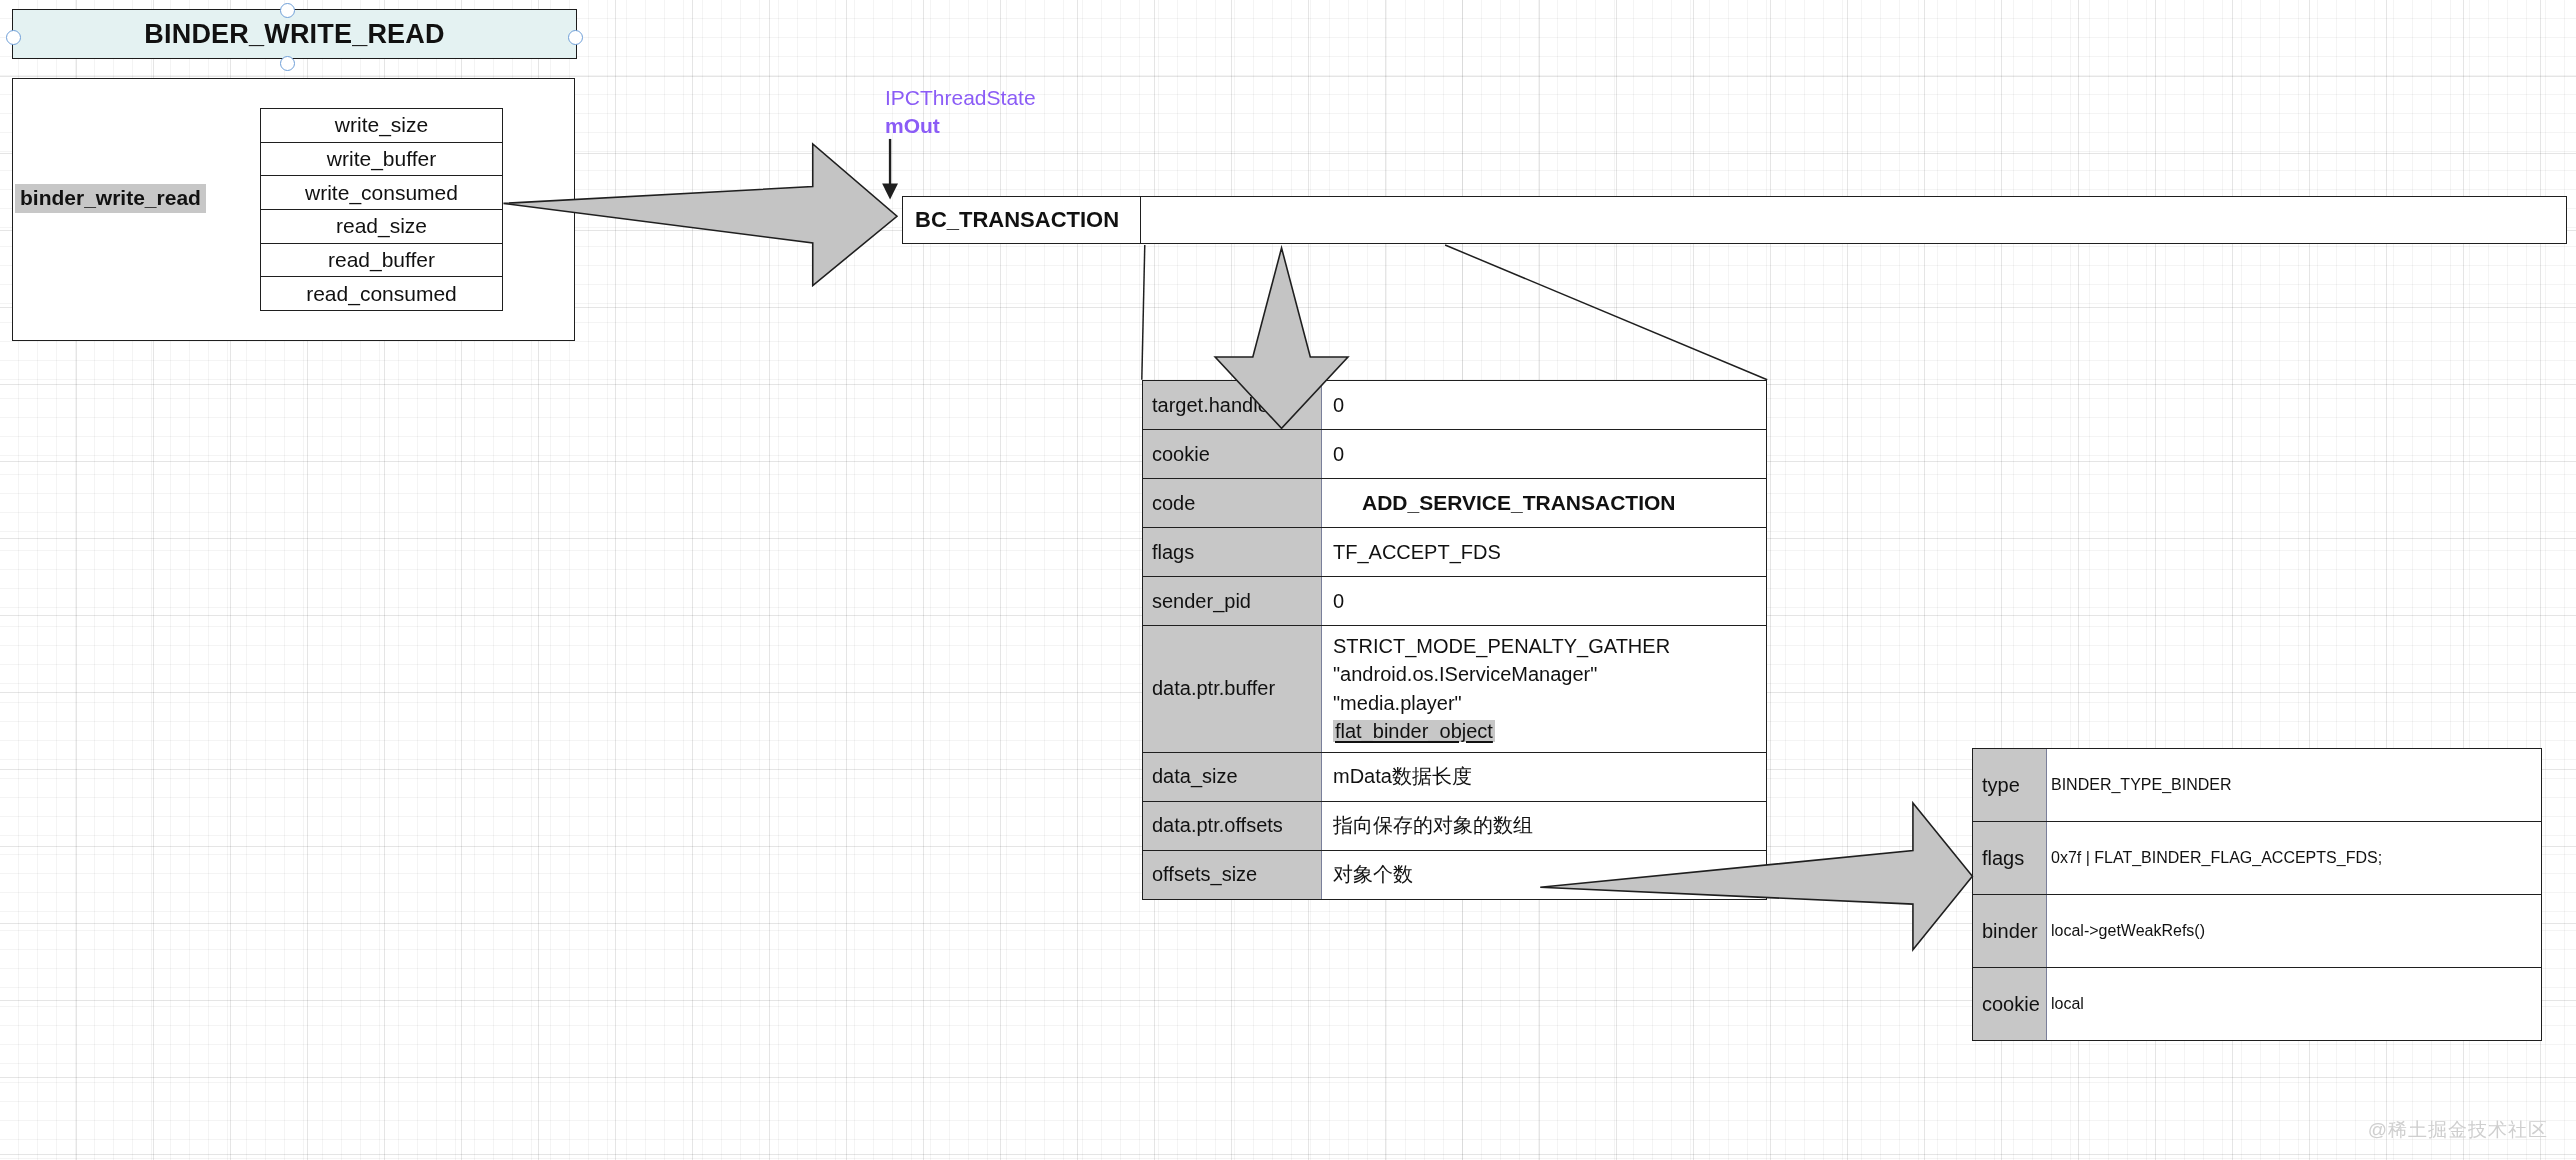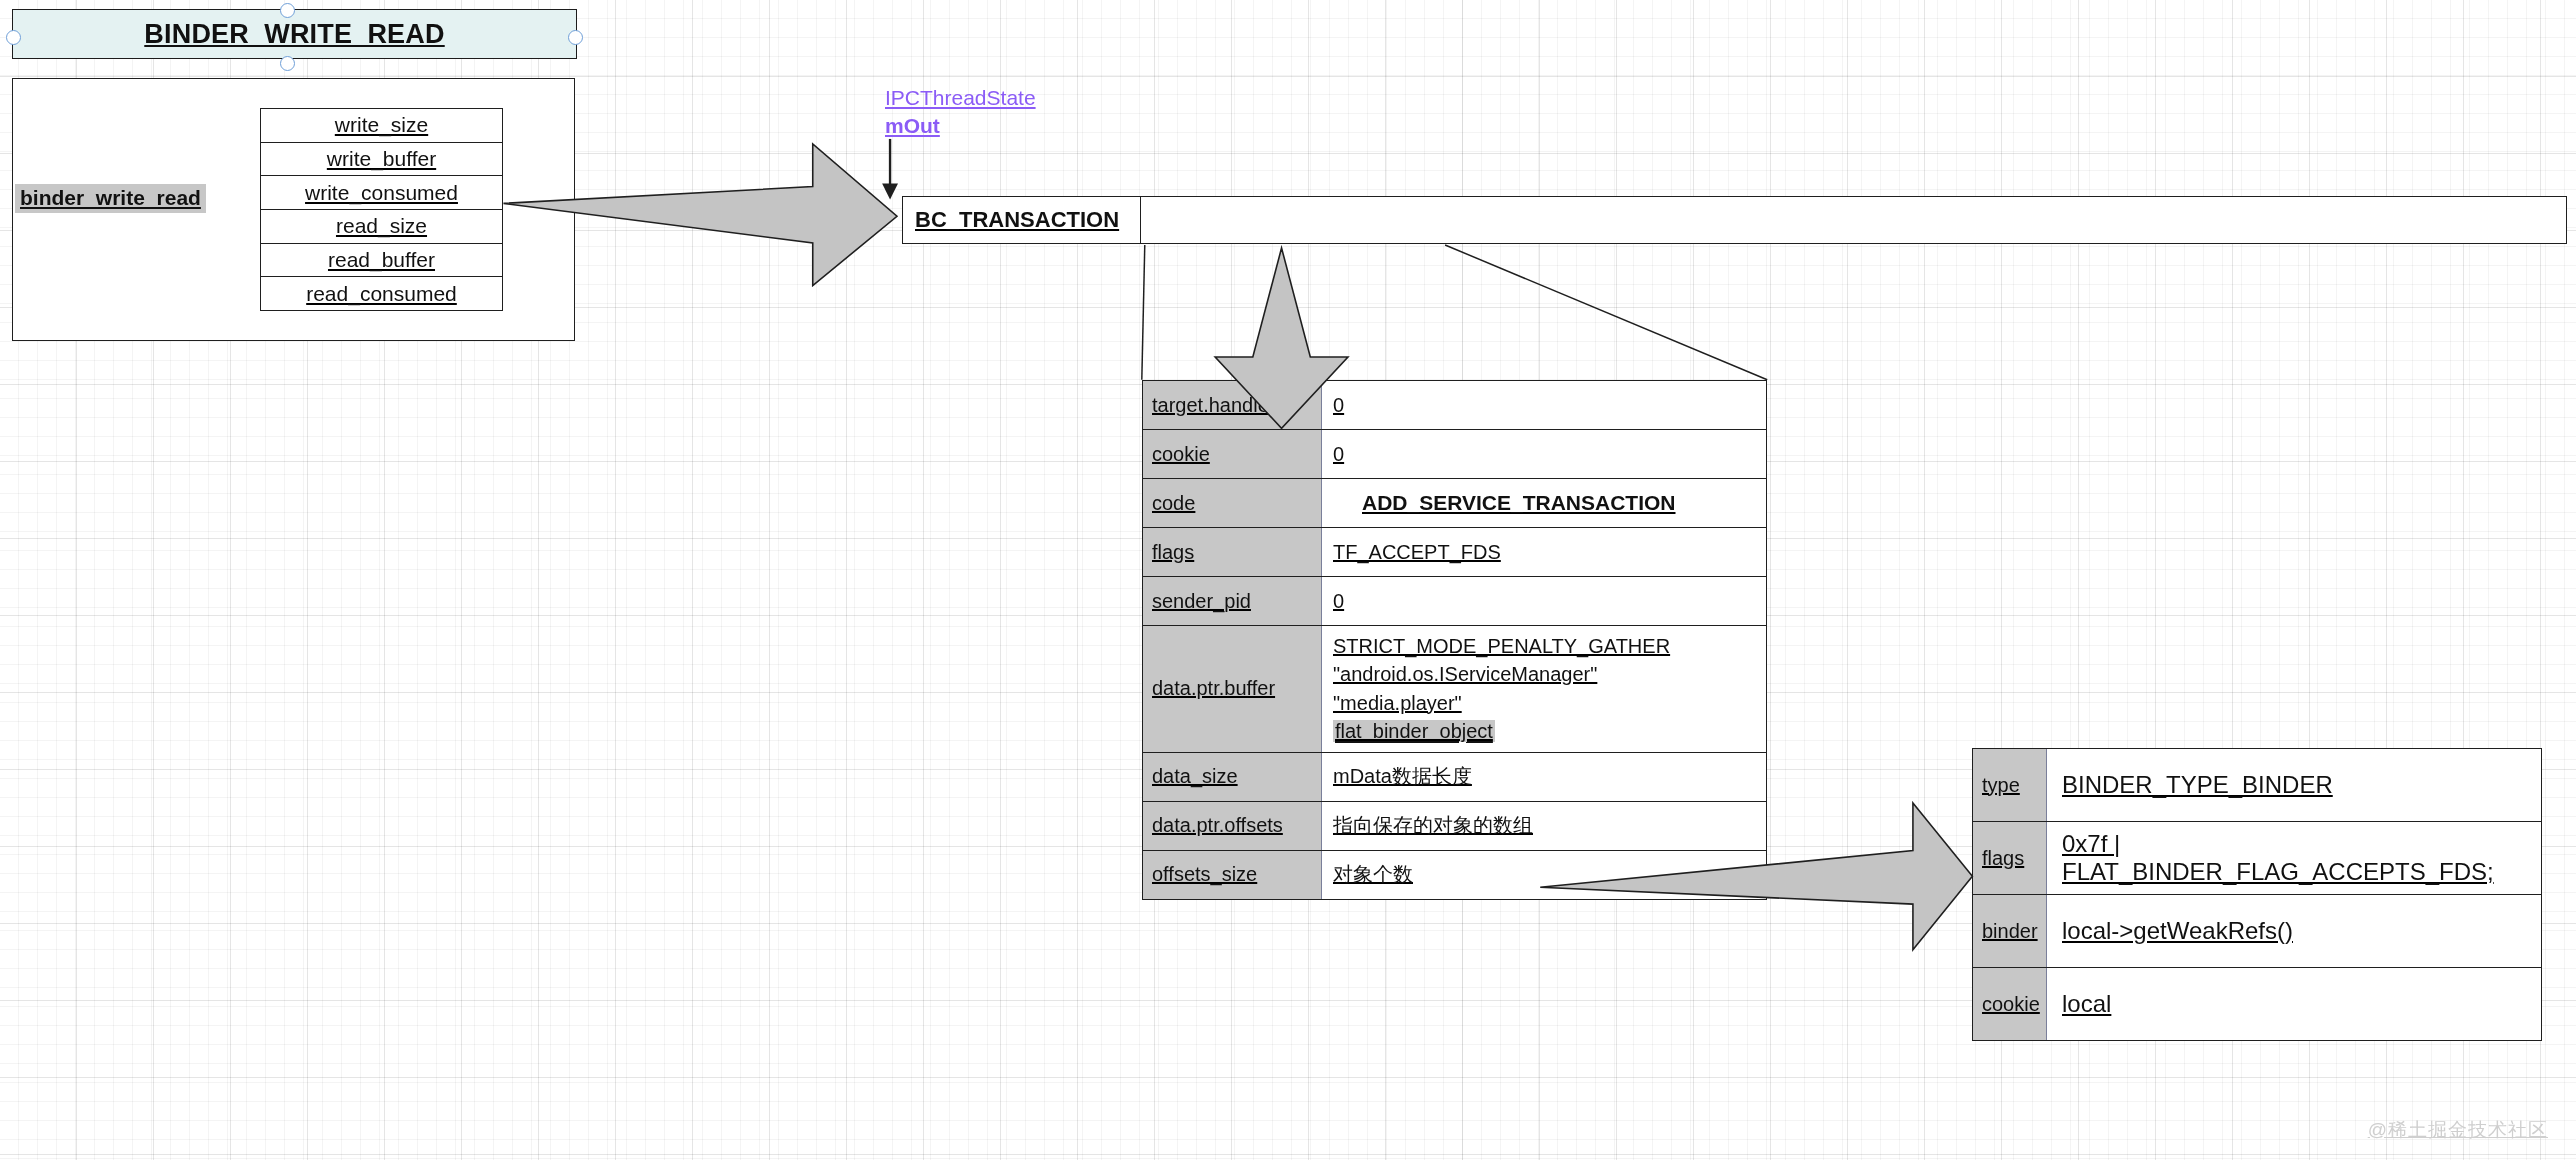--- a/index.html
+++ b/index.html
@@ -21,21 +21,21 @@
       linear-gradient(to bottom, rgba(0,0,0,0.10) 1px, transparent 1px);
     background-size:
       19px 19px,
       19px 19px,
       77px 77px,
       77px 77px;
     background-position:-1px -1px,-1px -1px,-1px -1px,-1px -1px;
   }
   #stage{position:absolute;inset:0;}
 
-  .abs{position:absolute;box-sizing:border-box;text-decoration:underline;}
+  .abs{position:absolute;box-sizing:border-box;}
 
   
   #title-box{
     left:12px;top:9px;width:565px;height:50px;
     background:#e4f2f2;
     border:1.5px solid #1c1c1c;
     display:flex;align-items:center;justify-content:center;
     font-weight:bold;font-size:27px;color:#111;
     letter-spacing:0.2px;
   }
@@ -134,22 +134,22 @@
     border:1.4px solid #1f1f1f;background:#fff;
   }
   #fbo-table .trow{display:flex;align-items:stretch;border-bottom:1.3px solid #1f1f1f;}
   #fbo-table .trow:last-child{border-bottom:none;}
   #fbo-table .k{
     width:74px;min-width:74px;background:#c7c7c7;color:#111;font-size:20px;
     display:flex;align-items:center;padding-left:9px;
     border-right:1.3px solid #7a7f9a;box-sizing:border-box;
   }
   #fbo-table .v{
-    flex:1 1 auto;font-size:24px;color:#111;display:flex;align-items:center;
-    padding-left:15px;box-sizing:border-box;
+    flex:1 1 auto;font-size:16px;color:#111;display:flex;align-items:center;
+    padding-left:4px;box-sizing:border-box;
   }
   #fbo-table .r-h{height:72px;}
 
   
   #overlay{position:absolute;left:0;top:0;width:2576px;height:1161px;pointer-events:none;}
 
   
   #watermark{
     right:28px;bottom:18px;color:#cfcfcf;font-size:19px;letter-spacing:1px;
     white-space:nowrap;

